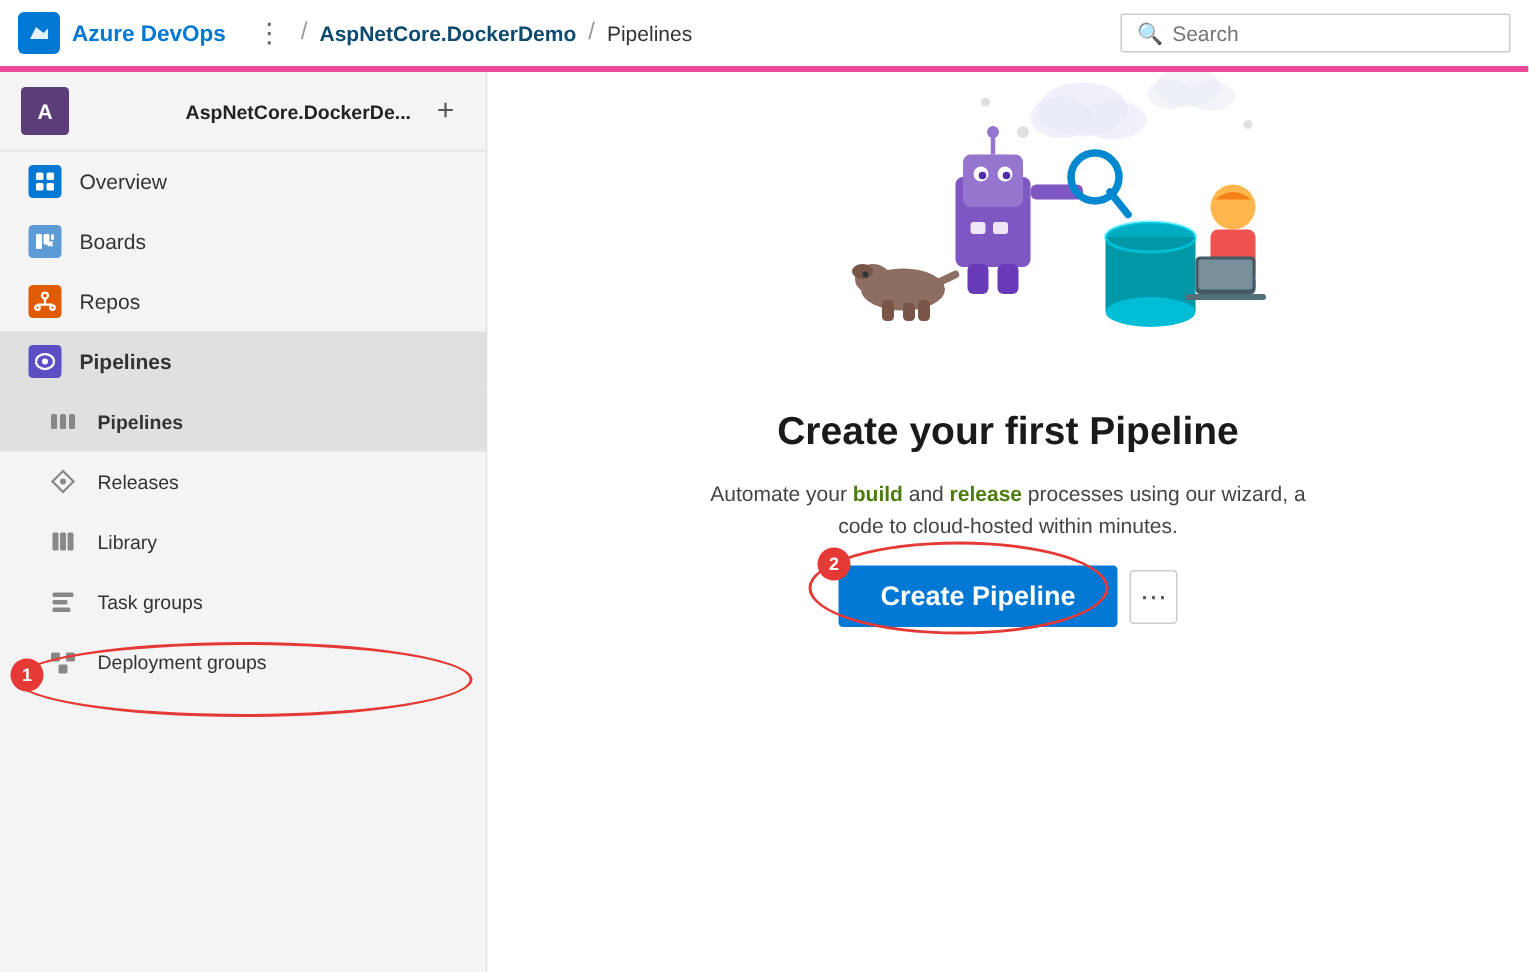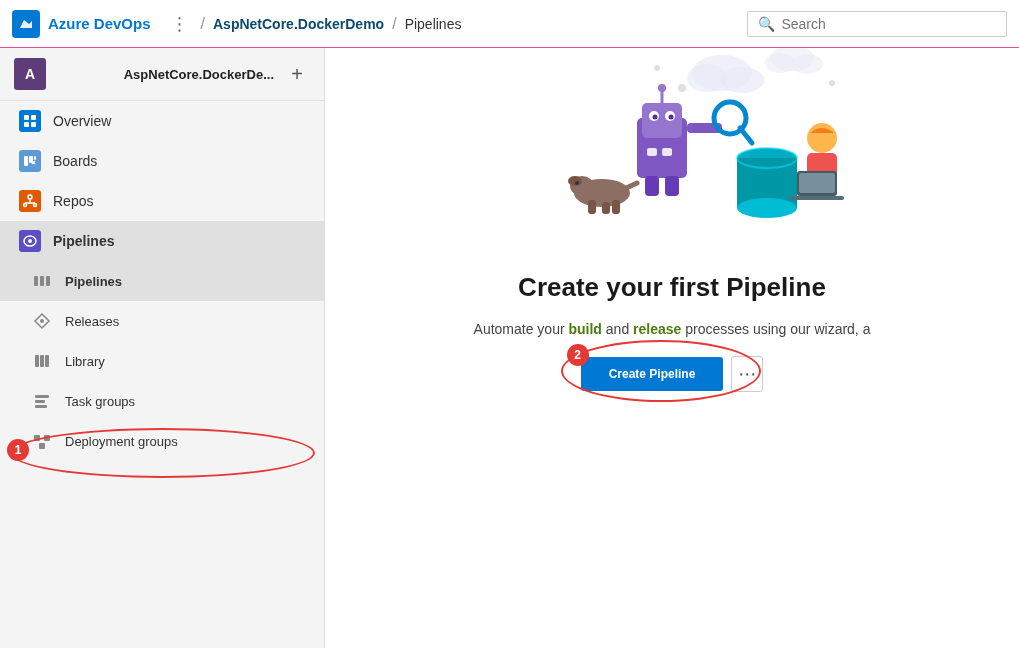--- a/index.html
+++ b/index.html
@@ -2,21 +2,21 @@
 <html><head>
   <meta charset="utf-8">
   <style>
     * { margin: 0; padding: 0; box-sizing: border-box; }
     body { font-family: 'Segoe UI', sans-serif; width: 1019px; height: 648px; overflow: hidden; background: #fff; display: flex; flex-direction: column; }
 
     
     .topbar {
       height: 48px;
       background: #fff;
-      border-bottom: 1px solid #ec4899;
+      border-bottom: 4px solid #ec4899;
       display: flex;
       align-items: center;
       padding: 0 12px;
       gap: 8px;
       flex-shrink: 0;
     }
     .topbar-logo {
       width: 28px; height: 28px;
       background: #0078d4;
       border-radius: 4px;
@@ -181,21 +181,21 @@
       display: flex;
       align-items: center;
       gap: 8px;
       position: relative;
     }
     .create-btn {
       background: #0078d4;
       color: #fff;
       border: none;
       padding: 10px 28px;
-      font-size: 12px;
+      font-size: 18px;
       font-weight: 600;
       border-radius: 3px;
       cursor: pointer;
     }
     .more-btn {
       width: 32px; height: 36px;
       border: 1px solid #ccc;
       background: #fff;
       font-size: 18px; color: #555;
       cursor: pointer; border-radius: 3px;
@@ -453,20 +453,21 @@
           <rect x="315" y="143" width="40" height="25" rx="3" fill="#455a64"></rect>
           <rect x="317" y="145" width="36" height="20" rx="2" fill="#78909c"></rect>
           <rect x="308" y="168" width="54" height="4" rx="2" fill="#546e7a"></rect>
         </svg>
       </div>
 
       <div class="pipeline-title">Create your first Pipeline</div>
 
       <div class="pipeline-desc">
         Automate your <span class="highlight">build</span> and <span class="highlight">release</span> processes using our wizard, a<br>
+        <span>code to cloud-hosted within minutes.</span>
       </div>
 
       <div class="btn-row">
         <div class="annotation-circle-2"></div>
         <div class="annotation-badge-2">2</div>
         <button class="create-btn">Create Pipeline</button>
         <button class="more-btn">⋯</button>
       </div>
 
     </div>

